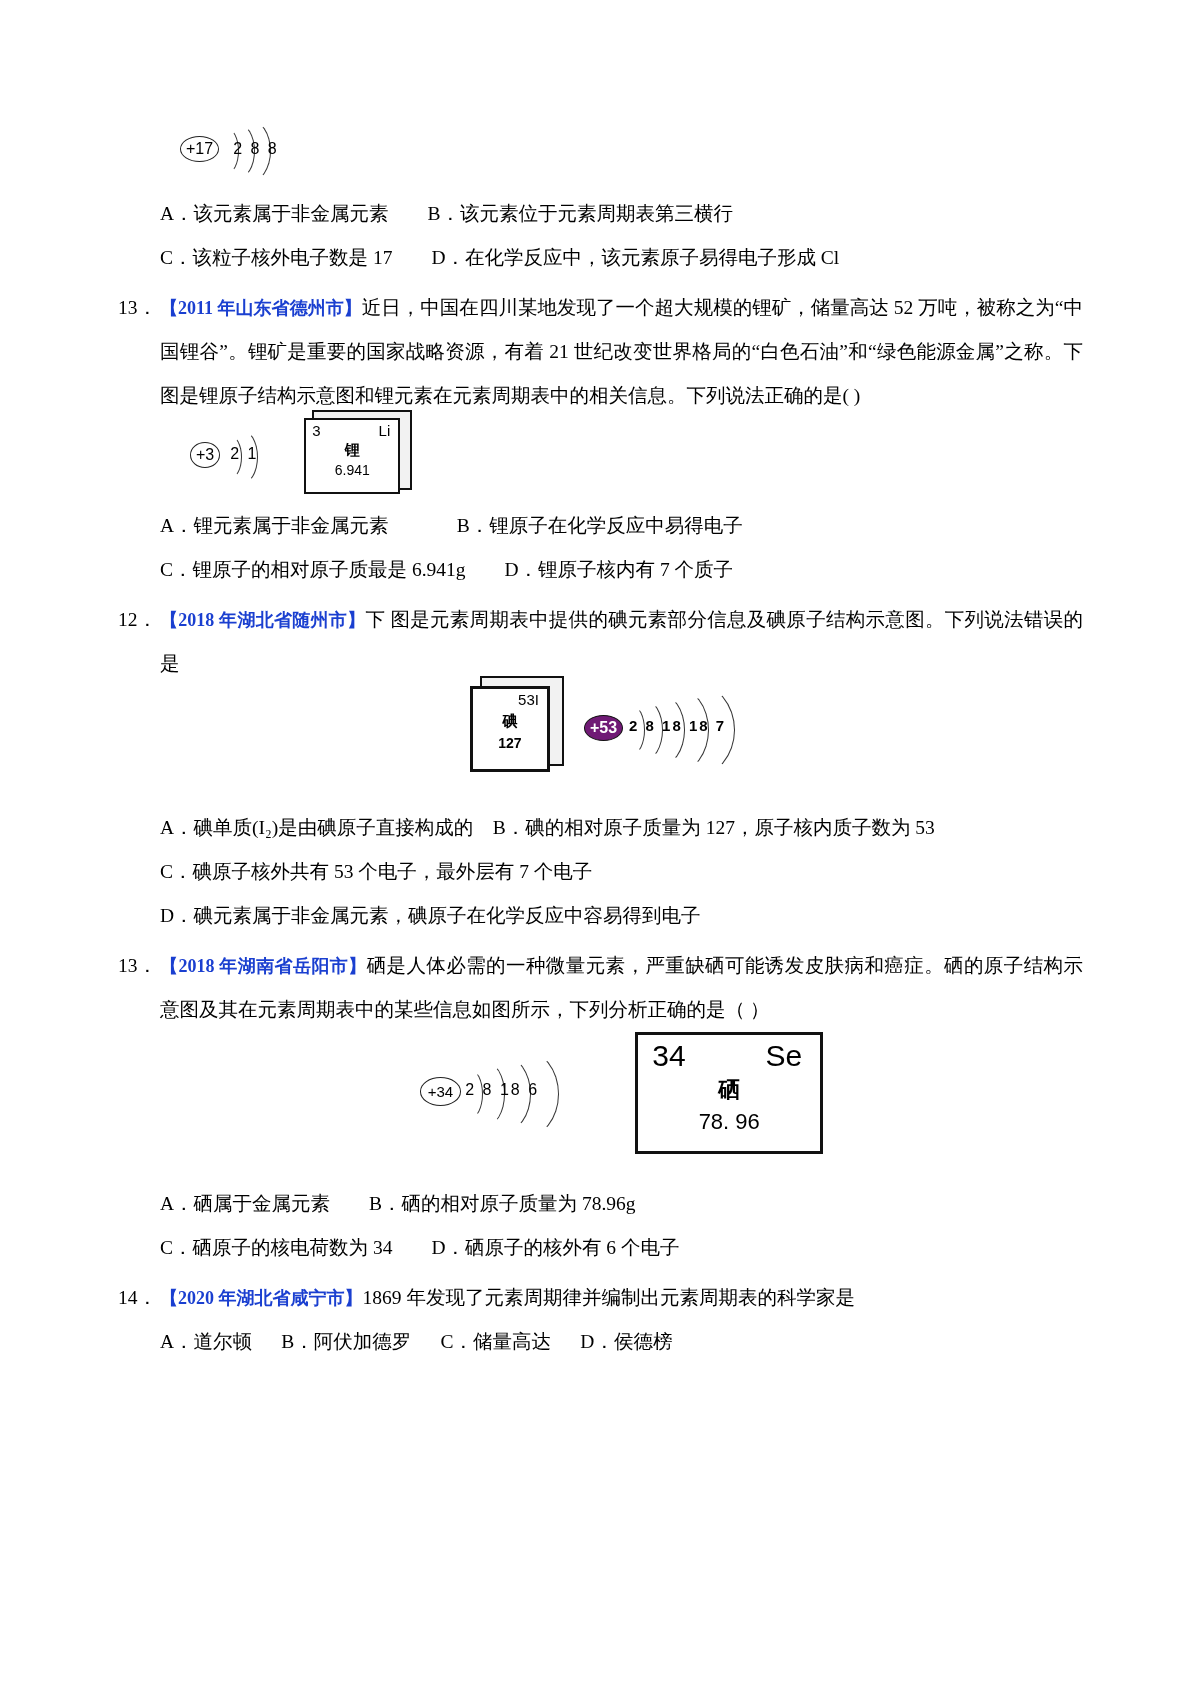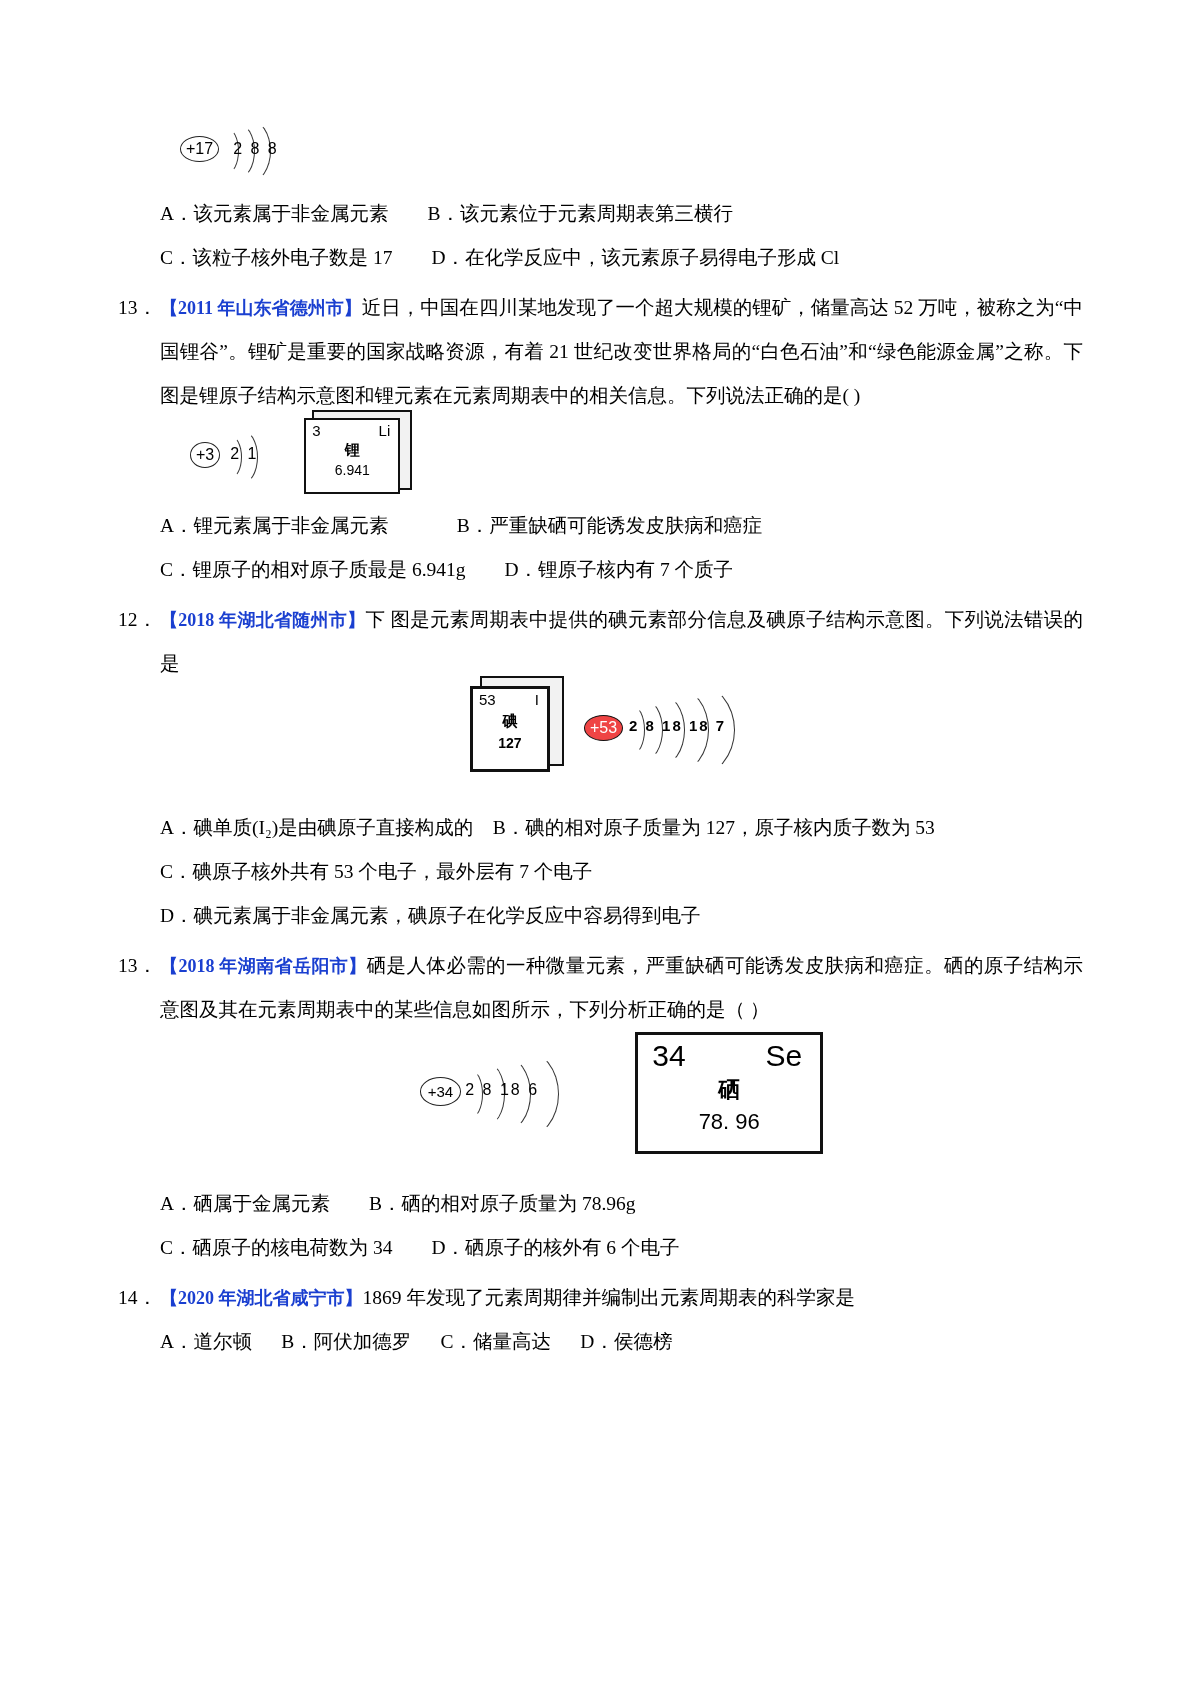--- a/index.html
+++ b/index.html
@@ -175,43 +175,43 @@
             <span class="el-top" style="display:flex;">
               <span>3</span>
               <span>Li</span>
             </span>
             <span class="el-mid" style="display:block;margin-top:2px;">锂</span>
             <span class="el-bot" style="display:block;margin-top:2px;">6.941</span>
           </span>
         </div>
       </div>
       <div class="opts">
-        <span class="opt-row">A．锂元素属于非金属元素              B．严重缺硒可能诱发皮肤病和癌症</span>
+        <span class="opt-row">A．锂元素属于非金属元素              B．锂原子在化学反应中易得电子</span>
         <span class="opt-row">C．锂原子的相对原子质最是 6.941g        D．锂原子核内有 7 个质子</span>
       </div>
     </div>
 
     <div class="q-block">
       <div class="para indent-hang">
         <span class="q-num">12．</span><span class="src">【2018  年湖北省随州市】</span><span>下 图是元素周期表中提供的碘元素部分信息及碘原子结构示意图。下列说法错误的是</span>
       </div>
       <div class="fig fig-center" style="height:120px;">
         <div class="elbox" style="margin-right:30px;">
           <span class="side" style="left:10px;top:-10px;width:80px;height:86px;"></span>
           <span class="face" style="width:80px;height:86px;display:inline-block;border-width:3px;">
-            <span class="el-top" style="display:flex;">
+            <span class="el-top" style="display:flex;justify-content:flex-end;">
               <span>53</span>
               <span>I</span>
             </span>
             <span class="el-mid" style="display:block;margin-top:4px;">碘</span>
             <span class="el-bot" style="display:block;margin-top:4px;font-weight:bold;">127</span>
           </span>
         </div>
         <div class="atom">
-          <span class="nucleus" style="background:#ef4444;color:#fff;border-color:#111;font-weight:normal;">+53</span><span class="shells" style="width:150px;height:84px;">
+          <span class="nucleus" style="background:#701a75;color:#fff;border-color:#111;font-weight:bold;">+53</span><span class="shells" style="width:150px;height:84px;">
             <span class="arc" style="left:-4px;top:18px;width:24px;height:48px;"></span>
             <span class="arc" style="left:2px;top:12px;width:36px;height:60px;"></span>
             <span class="arc" style="left:10px;top:6px;width:50px;height:72px;"></span>
             <span class="arc" style="left:20px;top:0px;width:64px;height:84px;"></span>
             <span class="arc" style="left:32px;top:-4px;width:78px;height:92px;"></span>
             <span class="shellnums" style="position:absolute;left:6px;top:30px;font-size:15px;font-weight:bold;">2 8 18 18 7</span>
           </span>
         </div>
       </div>
       <div class="opts">

